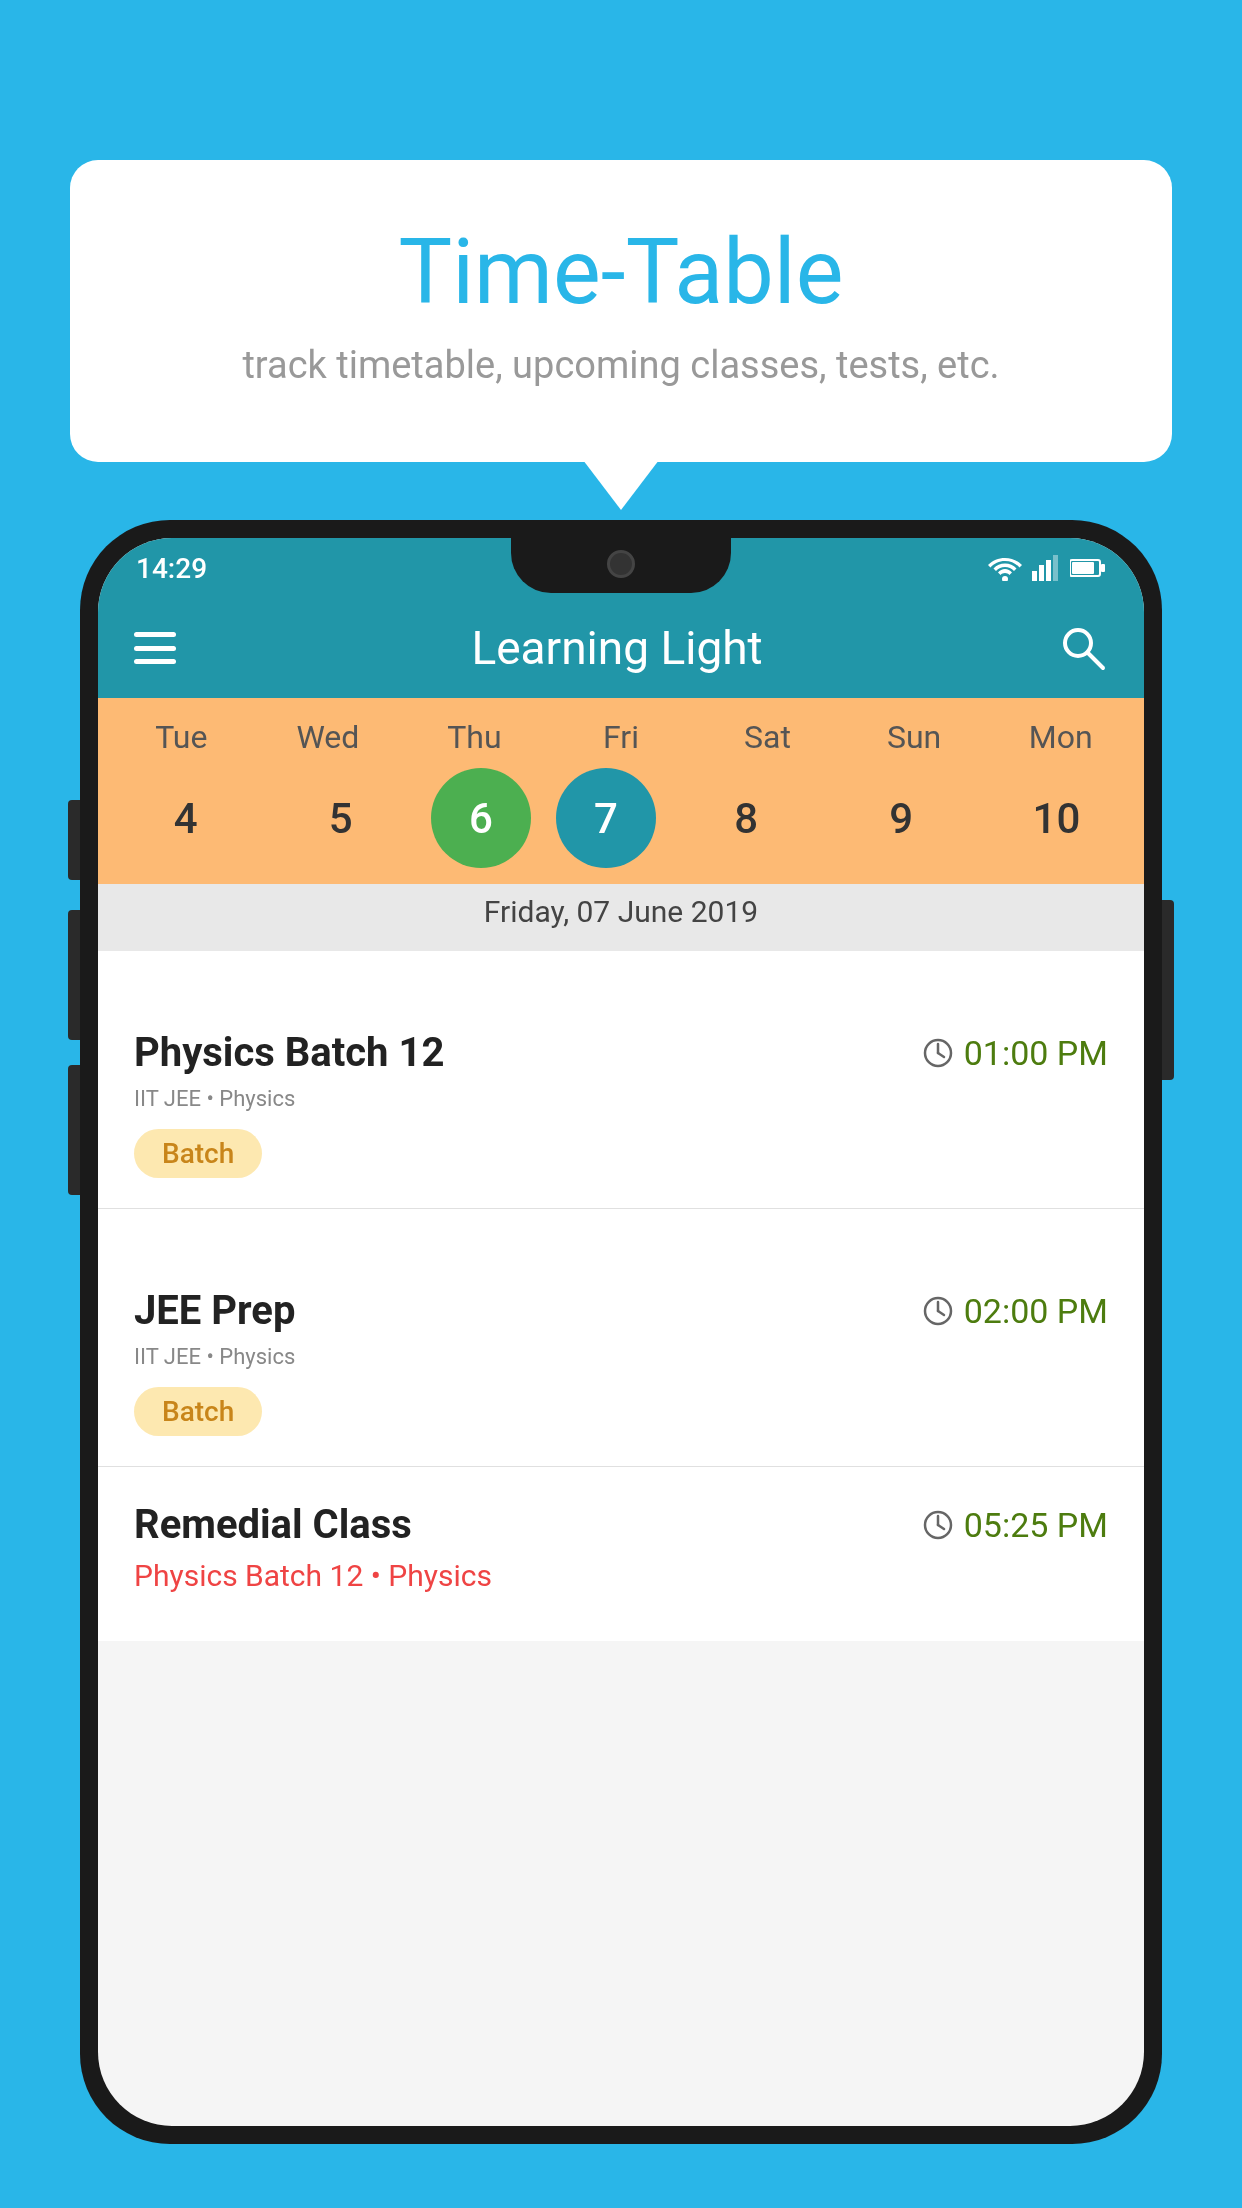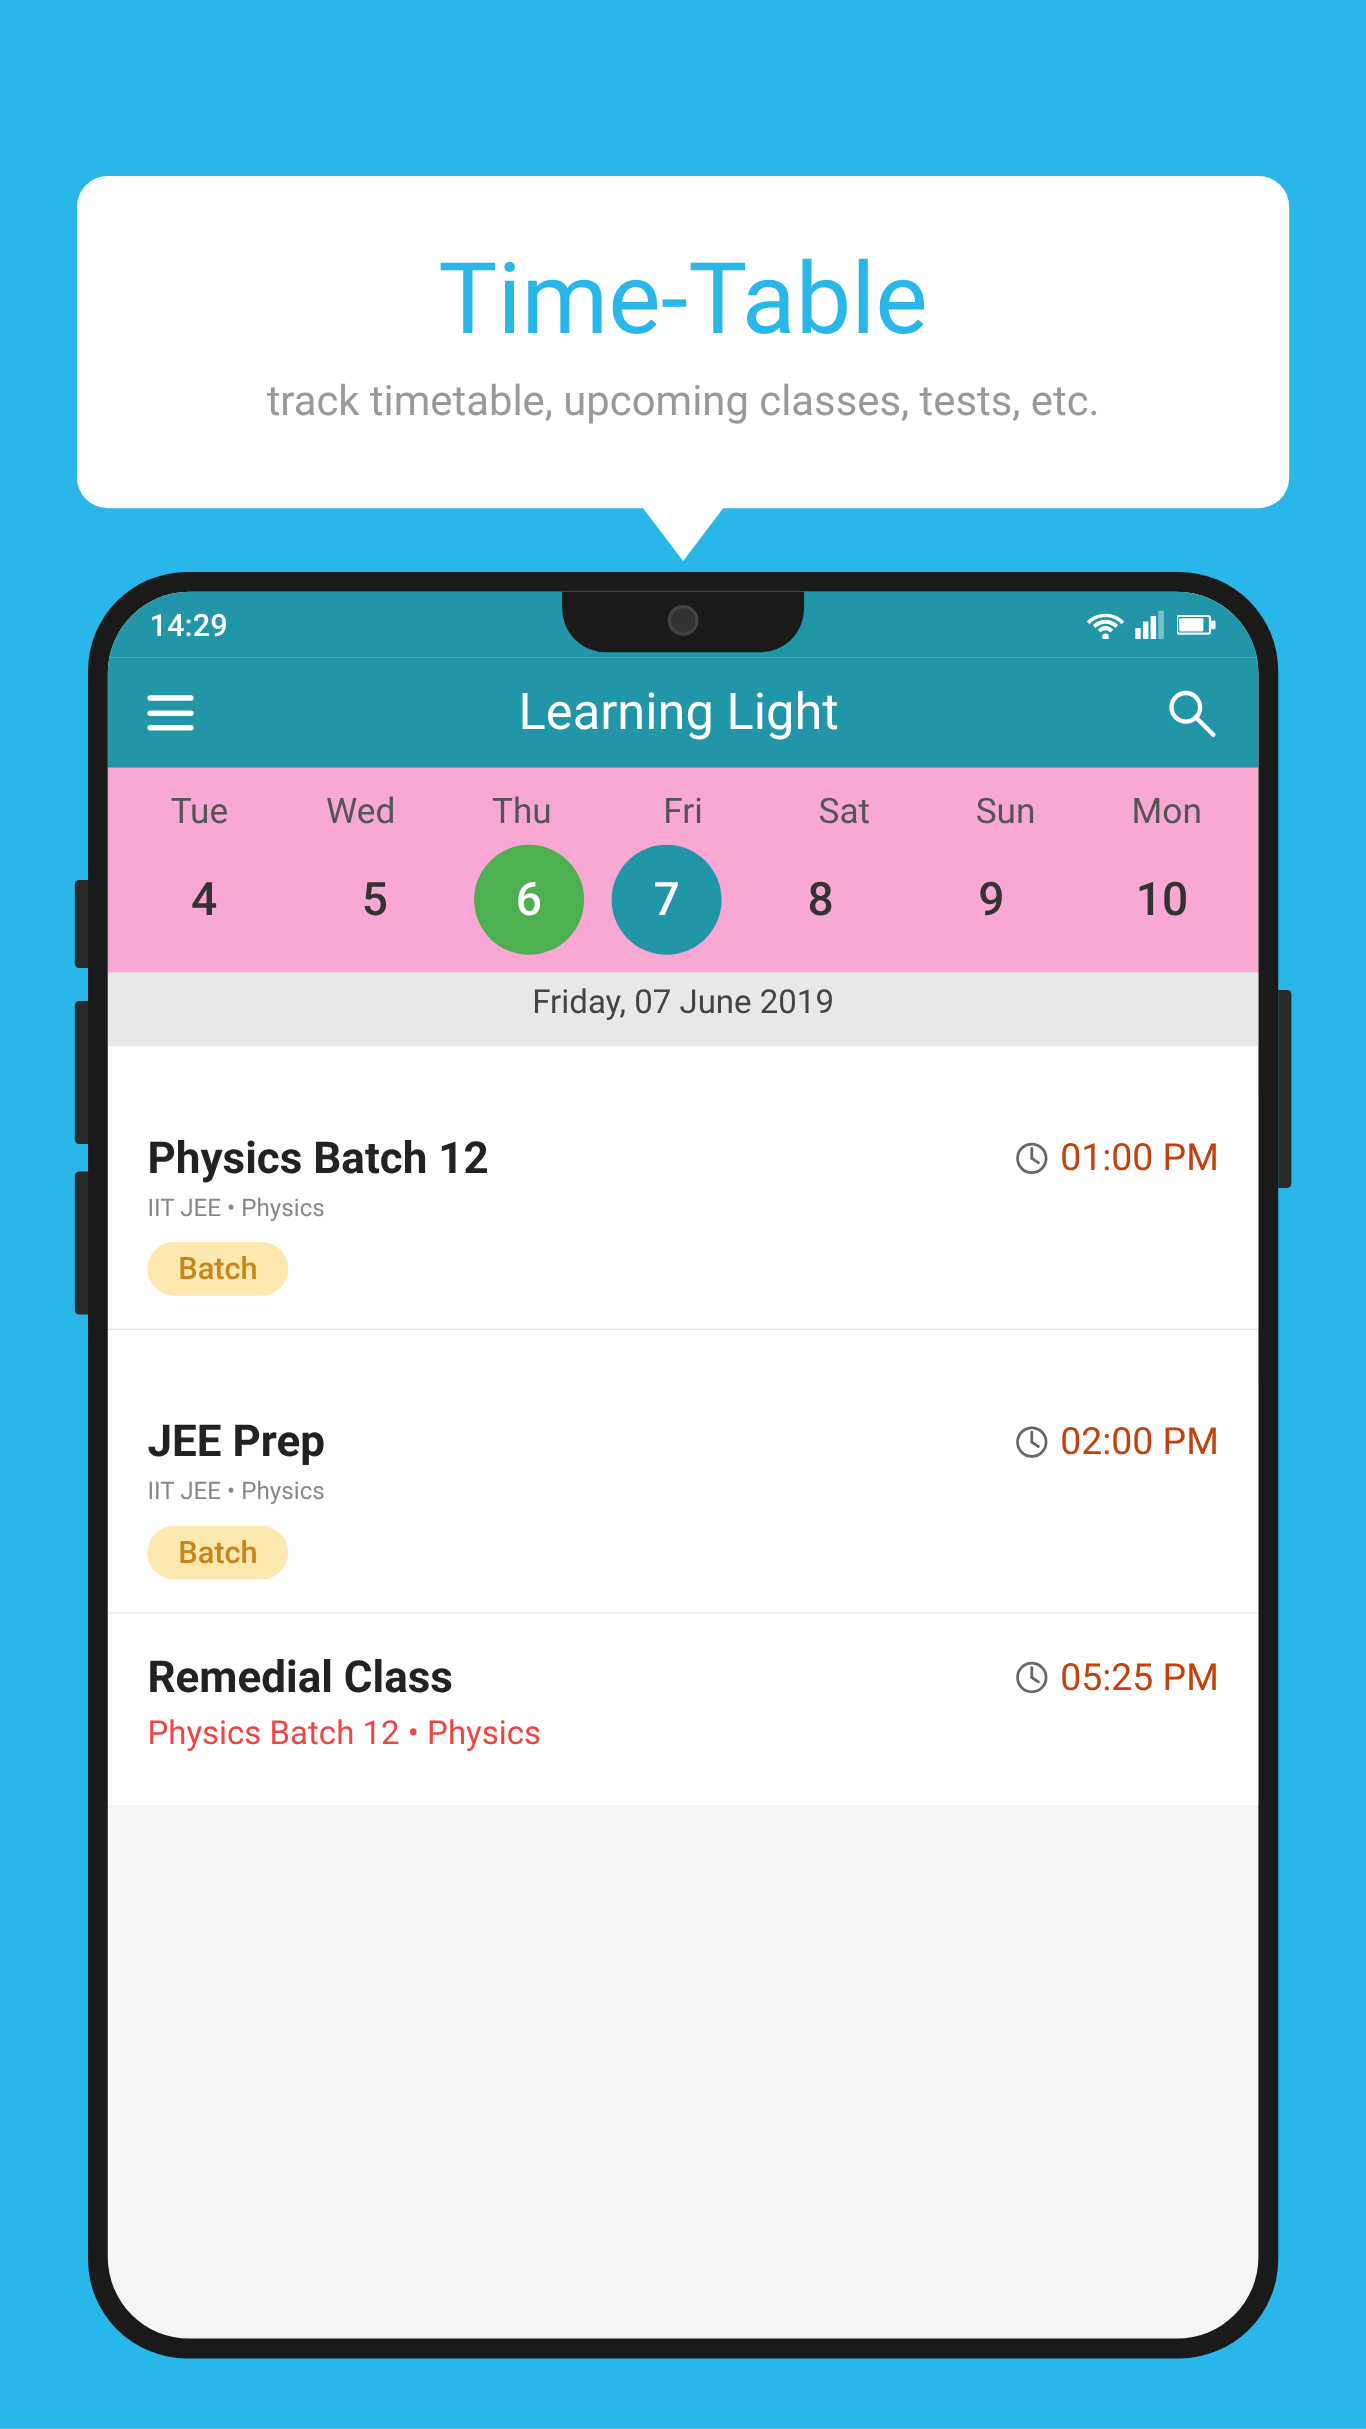--- a/index.html
+++ b/index.html
@@ -219,21 +219,21 @@
     }
 
     .search-icon-btn {
       width: 50px;
       height: 50px;
       cursor: pointer;
     }
 
     
     .calendar-strip {
-      background: #f9a8d4;
+      background: #fdba74;
       padding: 20px 0 0;
     }
 
     .days-header {
       display: flex;
       justify-content: space-around;
       padding: 0 10px;
       margin-bottom: 12px;
     }
 
@@ -310,21 +310,21 @@
     .item-name {
       font-size: 40px;
       font-weight: 700;
       color: #222;
     }
 
     .item-time {
       display: flex;
       align-items: center;
       gap: 10px;
-      color: #c2410c;
+      color: #4d7c0f;
       font-size: 34px;
     }
 
     .clock-icon-svg {
       width: 32px;
       height: 32px;
     }
 
     .item-subtitle {
       font-size: 22px;

